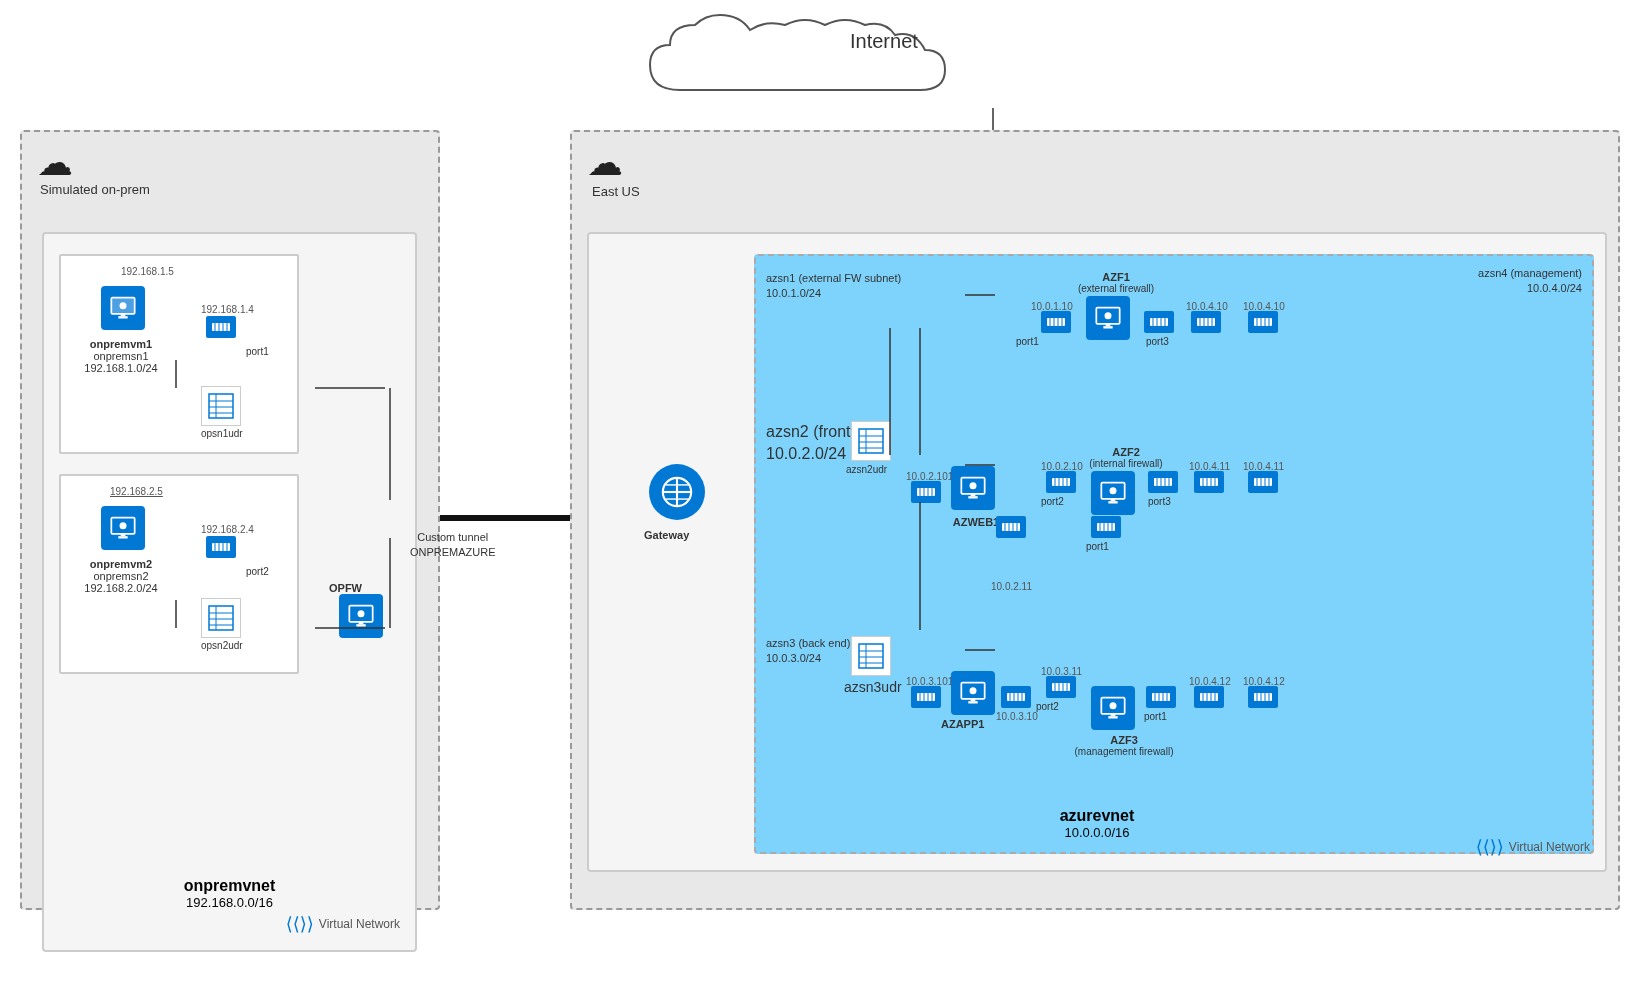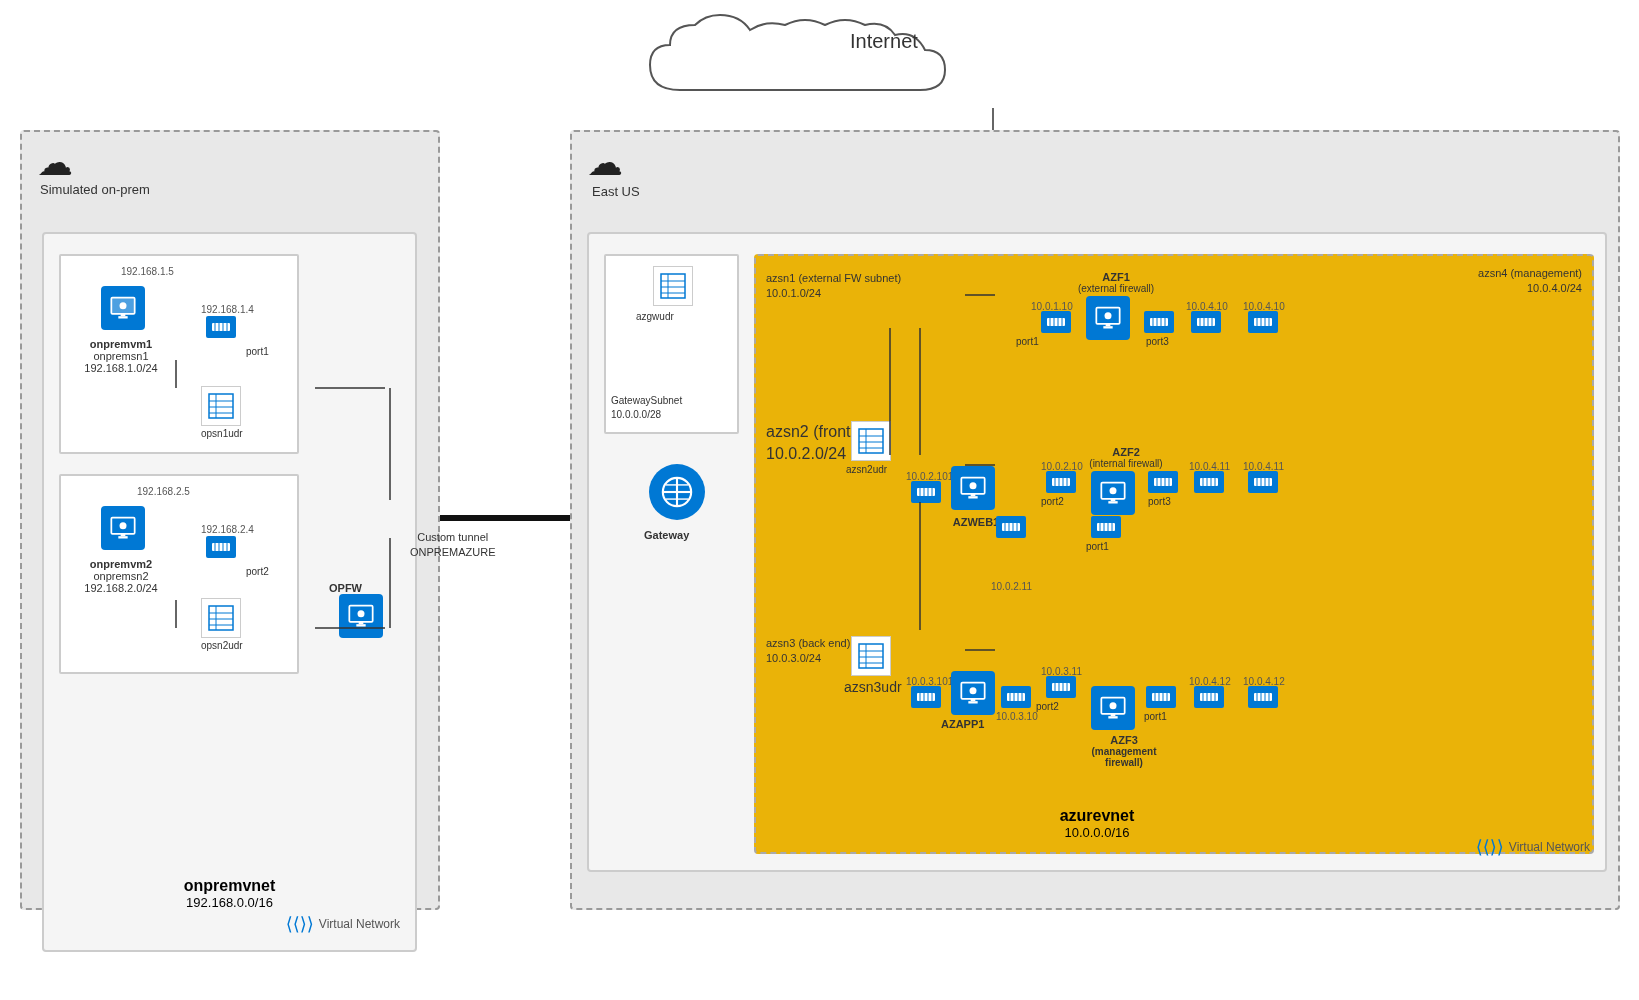--- a/index.html
+++ b/index.html
@@ -56,21 +56,21 @@
       position: absolute;
       border: 2px solid #ccc;
       background: #fff;
       border-radius: 2px;
     }
 
     
     .azure-vnet-inner {
       position: absolute;
       border: 2px dashed #aaa;
-      background: #eab308;
+      background: #7dd3fc;
       border-radius: 4px;
     }
 
     
     .vm-icon {
       position: absolute;
       width: 44px;
       height: 44px;
       background: #0078d4;
       border-radius: 4px;
@@ -270,21 +270,21 @@
               <line x1="2" y1="15" x2="26" y2="15" stroke="#0078d4" stroke-width="1"></line>
               <line x1="2" y1="21" x2="26" y2="21" stroke="#0078d4" stroke-width="1"></line>
               <line x1="9" y1="2" x2="9" y2="26" stroke="#0078d4" stroke-width="1"></line>
             </svg>
           </div>
           <div style="font-size:10px; color:#333; margin-top:2px;">opsn1udr</div>
         </div>
       </div>
 
       <div class="subnet-box" style="top:240px; left:15px; width:240px; height:200px;">
-        <div class="ip-label" style="top:10px; left:76px;">192.168.2.5</div>
+        <div class="ip-label" style="top:10px; left:49px;text-decoration:underline;">192.168.2.5</div>
         <div class="vm-icon" style="top:30px; left:40px;">
           <svg viewBox="0 0 24 24">
               <rect x="2" y="3" width="20" height="14" rx="1" fill="none" stroke="white" stroke-width="1.5"></rect>
               <circle cx="12" cy="10" r="3" fill="white"></circle>
               <rect x="8" y="19" width="8" height="2" fill="white"></rect>
               <rect x="10" y="17" width="4" height="2" fill="white"></rect>
             </svg>
         </div>
         <div class="vm-label" style="top:82px; left:20px; width:80px; text-align:center;">
           <div>onpremvm2</div>
@@ -341,37 +341,20 @@
     <div>Custom tunnel</div>
     <div>ONPREMAZURE</div>
   </div>
 
   <div class="region-box eastus-region">
     <div style="position:absolute; top:10px; left:15px; font-size:36px; color:#222;">☁</div>
     <div style="position:absolute; top:52px; left:20px; font-size:13px; color:#333;">East US</div>
 
     <div class="vnet-box" style="position:absolute; top:100px; left:15px; width:1020px; height:640px;">
 
-      <div class="subnet-box" style="top:20px; left:15px; width:135px; height:180px;">
-
-        <div style="position:absolute; top:10px; left:47px; width:40px; height:40px; border:1px solid #ccc; background:#fff; display:flex; align-items:center; justify-content:center;">
-          <svg width="28" height="28" viewBox="0 0 28 28">
-            <rect x="2" y="2" width="24" height="24" fill="none" stroke="#0078d4" stroke-width="1.5"></rect>
-            <line x1="2" y1="9" x2="26" y2="9" stroke="#0078d4" stroke-width="1"></line>
-            <line x1="2" y1="15" x2="26" y2="15" stroke="#0078d4" stroke-width="1"></line>
-            <line x1="2" y1="21" x2="26" y2="21" stroke="#0078d4" stroke-width="1"></line>
-            <line x1="9" y1="2" x2="9" y2="26" stroke="#0078d4" stroke-width="1"></line>
-          </svg>
-        </div>
-        <div style="position:absolute; top:55px; left:30px; font-size:10px; color:#333;">azgwudr</div>
-        <div style="position:absolute; bottom:10px; left:5px; font-size:10px; color:#333; line-height:1.4;">
-          <div>GatewaySubnet</div>
-          <div>10.0.0.0/28</div>
-        </div>
-      </div>
 
       <div class="gateway-icon" style="position:absolute; top:230px; left:60px;">
         <svg viewBox="0 0 24 24" fill="white">
           <circle cx="12" cy="12" r="10" fill="none" stroke="white" stroke-width="1.5"></circle>
           <line x1="2" y1="12" x2="22" y2="12" stroke="white" stroke-width="1.5"></line>
           <line x1="12" y1="2" x2="12" y2="22" stroke="white" stroke-width="1.5"></line>
           <line x1="4" y1="7" x2="20" y2="7" stroke="white" stroke-width="1"></line>
           <line x1="4" y1="17" x2="20" y2="17" stroke="white" stroke-width="1"></line>
         </svg>
       </div>
@@ -600,21 +583,21 @@
         <div class="vm-icon" style="top:430px; left:335px;">
           <svg viewBox="0 0 24 24">
               <rect x="2" y="3" width="20" height="14" rx="1" fill="none" stroke="white" stroke-width="1.5"></rect>
               <circle cx="12" cy="10" r="3" fill="white"></circle>
               <rect x="8" y="19" width="8" height="2" fill="white"></rect>
               <rect x="10" y="17" width="4" height="2" fill="white"></rect>
             </svg>
         </div>
         <div style="position:absolute; top:478px; left:318px; font-size:11px; font-weight:600; color:#333; text-align:center; width:100px;">
           <div>AZF3</div>
-          <div style="font-weight:700; font-size:10px;">(management
+          <div style="font-weight:400; font-size:10px;">(management
 firewall)</div>
         </div>
 
         <div class="nic-icon" style="top:430px; left:390px;">
           <svg viewBox="0 0 20 14">
               <rect x="1" y="3" width="18" height="8" fill="white" rx="1"></rect>
               <line x1="4" y1="3" x2="4" y2="11" stroke="#0078d4" stroke-width="1"></line>
               <line x1="8" y1="3" x2="8" y2="11" stroke="#0078d4" stroke-width="1"></line>
               <line x1="12" y1="3" x2="12" y2="11" stroke="#0078d4" stroke-width="1"></line>
               <line x1="16" y1="3" x2="16" y2="11" stroke="#0078d4" stroke-width="1"></line>

